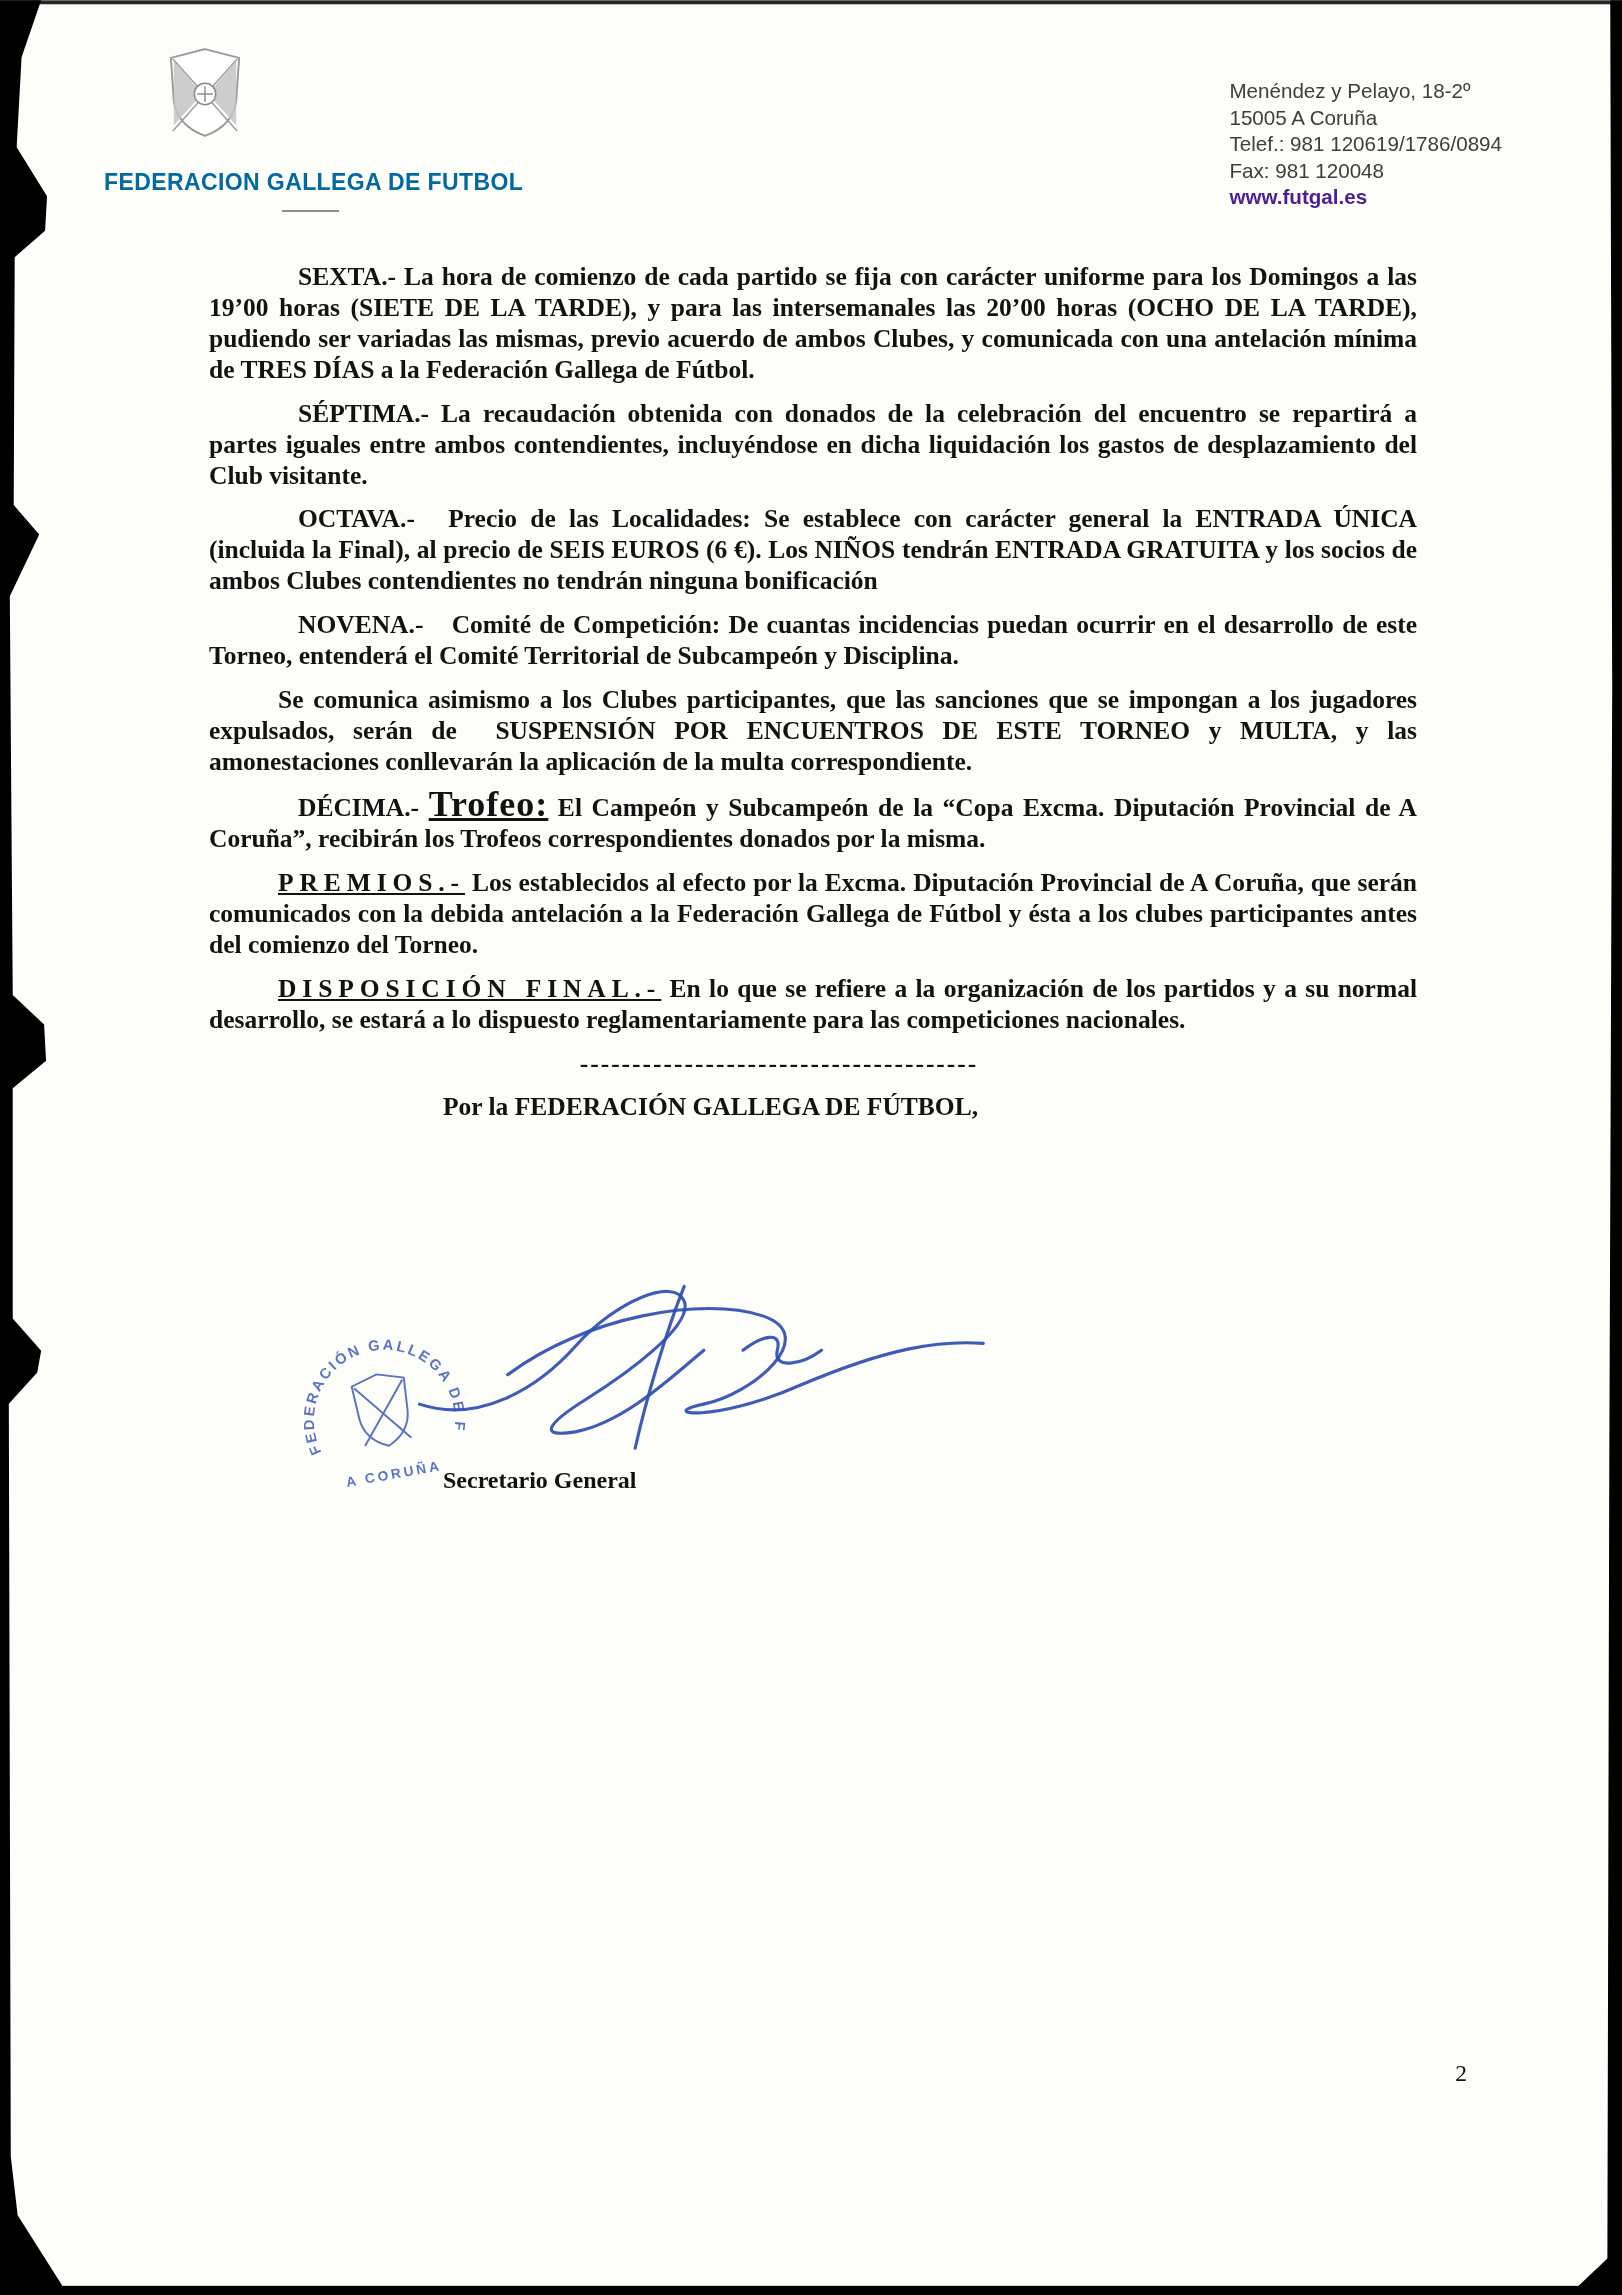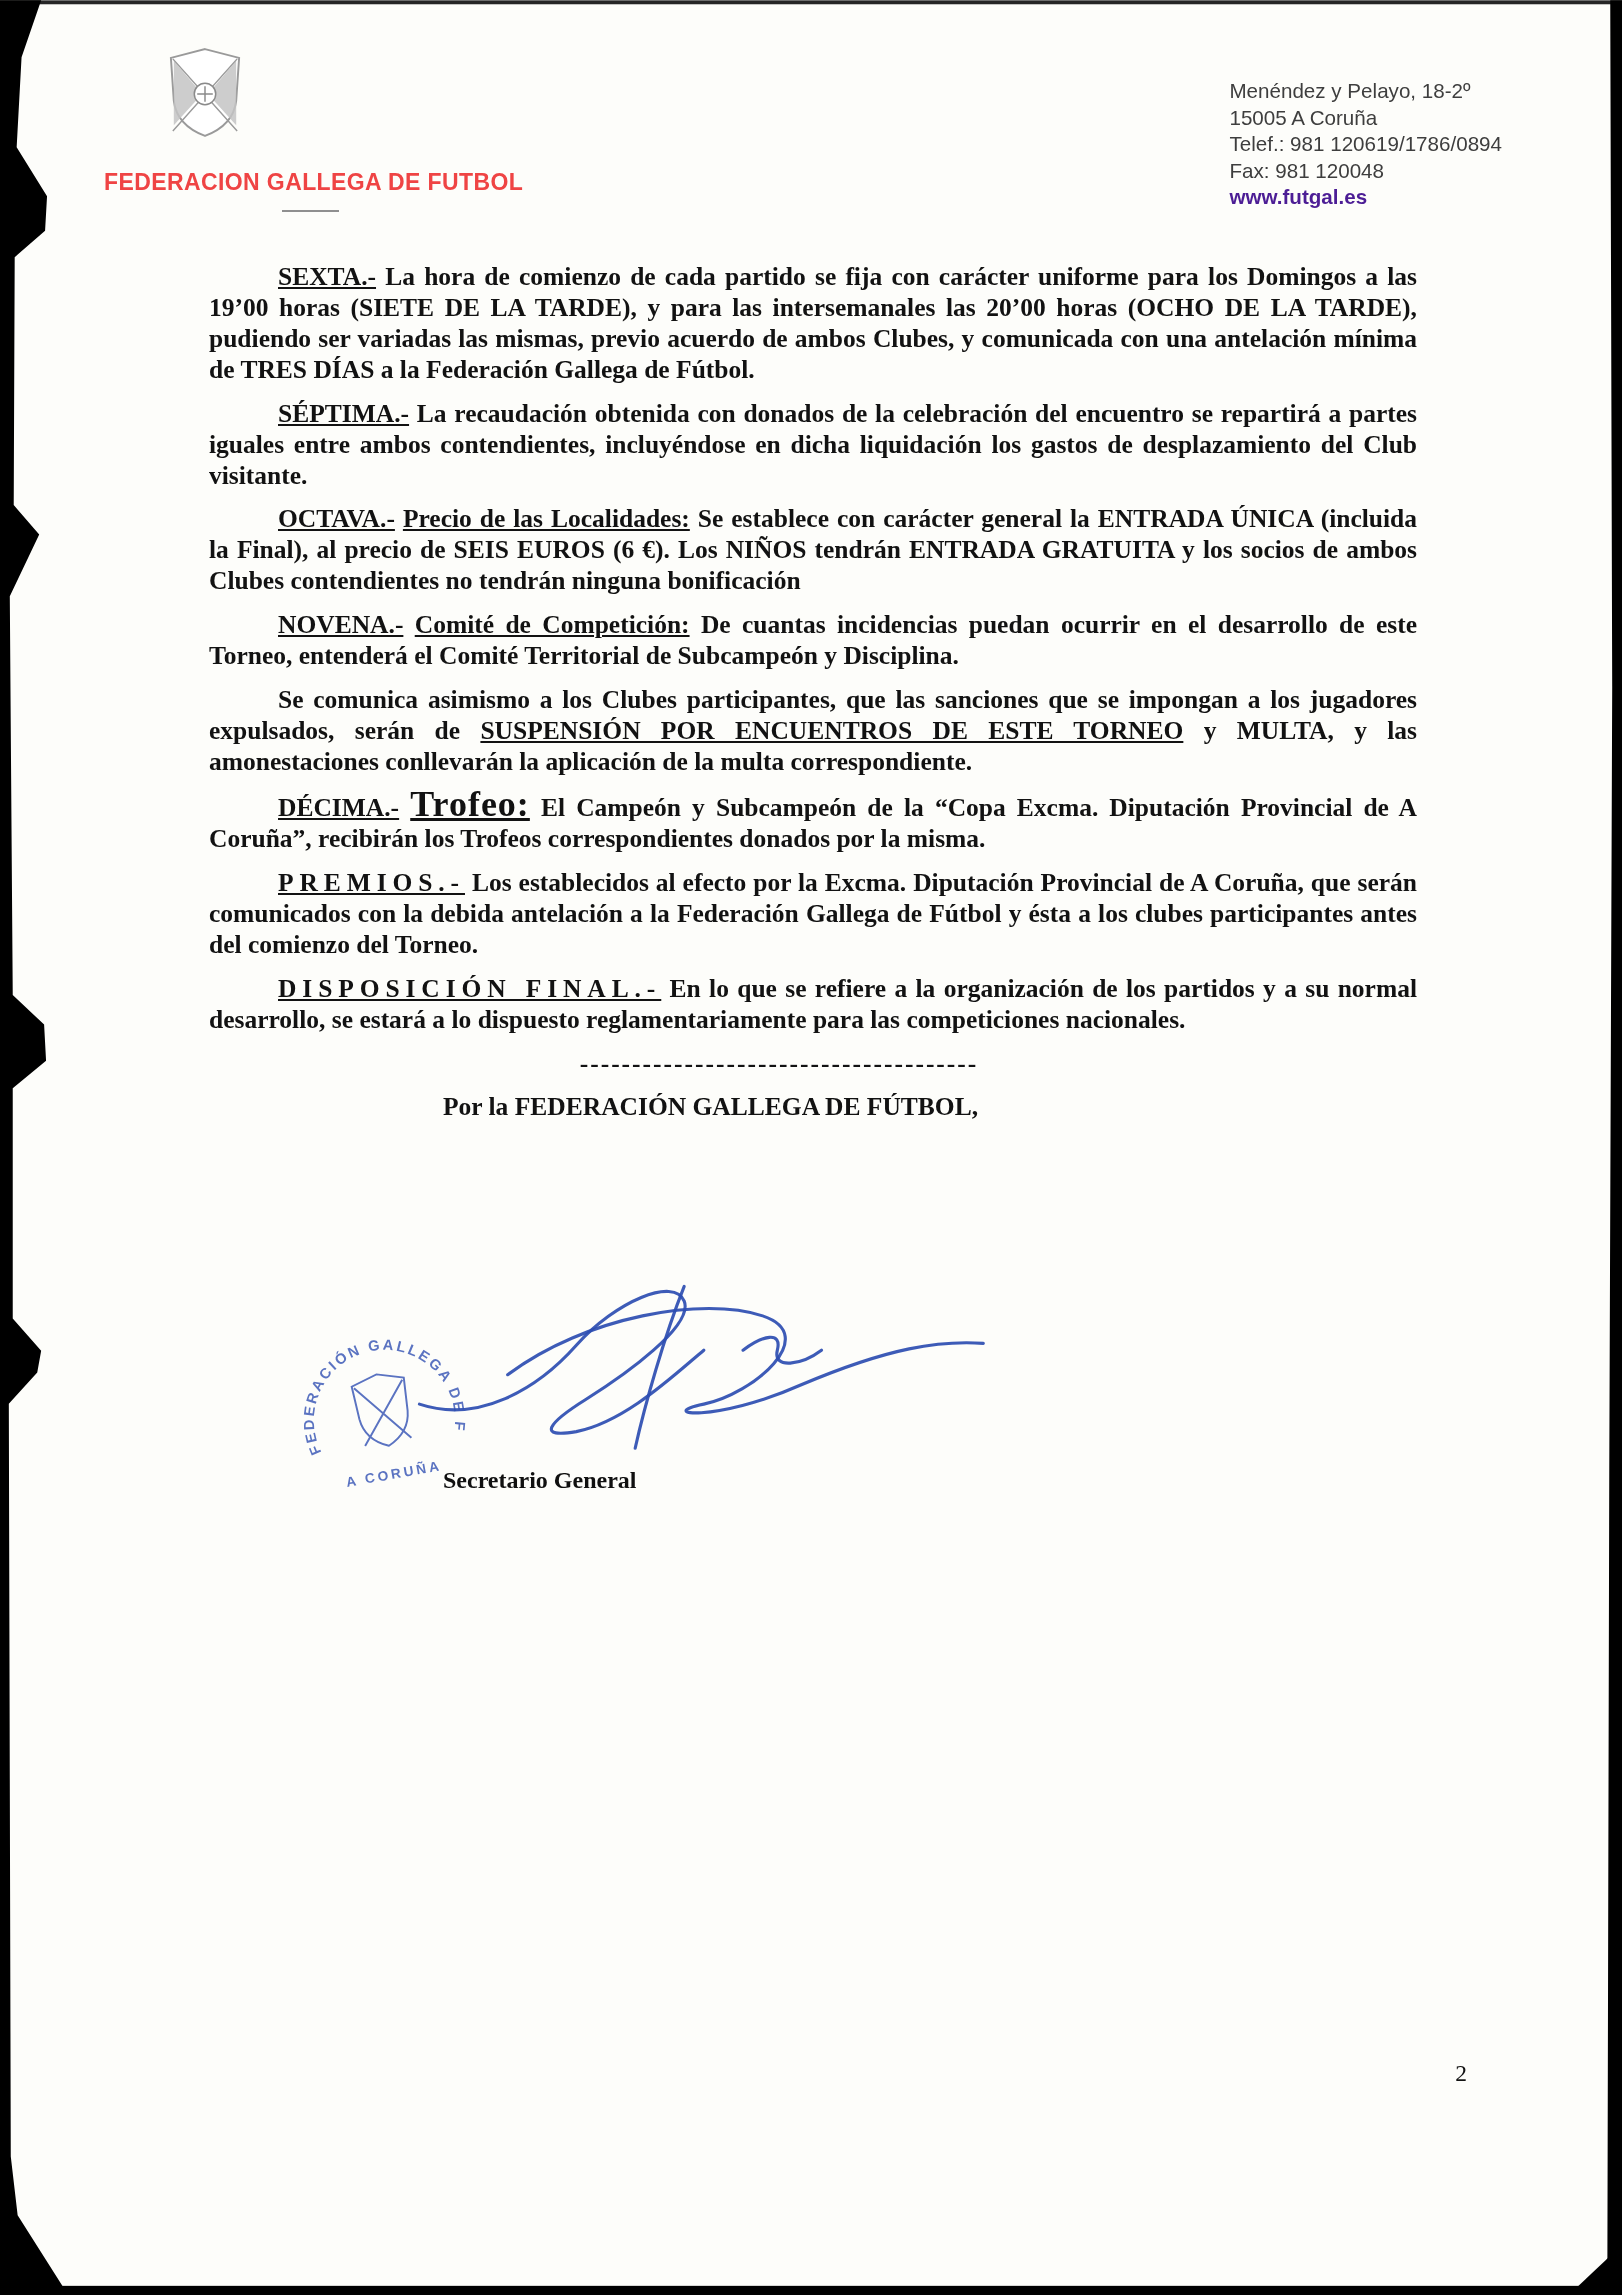--- a/index.html
+++ b/index.html
@@ -5,37 +5,37 @@
   html,body{margin:0;padding:0;background:#2a2a2a;}
   .page{
     position:relative;width:1622px;height:2296px;background:#fdfdfa;
     overflow:hidden;font-family:"Liberation Serif",serif;color:#121212;
   }
   
   .logo{position:absolute;left:167px;top:45px;}
   .org-name{
     position:absolute;left:104px;top:169px;
     font-family:"Liberation Sans",sans-serif;font-weight:bold;
-    font-size:23px;letter-spacing:0.4px;color:#ef4444;
+    font-size:23px;letter-spacing:0.4px;color:#0369a1;
   }
   .org-rule{position:absolute;left:282px;top:210px;width:57px;height:2px;background:#8f8f8f;}
   .address{
     position:absolute;right:120px;top:78px;text-align:left;
     font-family:"Liberation Sans",sans-serif;font-size:20.6px;line-height:26.5px;color:#3e3e3e;
   }
   .address .site{font-weight:bold;color:#4c1d95;}
   
   .doc-body{
     position:absolute;left:209px;top:261px;width:1208px;
     font-size:25.5px;line-height:31px;text-align:justify;
   }
   p.clause{margin:0 0 12.7px 0;text-indent:69px;}
   .n{font-weight:bold;}
   .b{font-weight:bold;}
-  .bu{font-weight:bold;text-decoration:underline;}
+  .bu{font-weight:bold;margin-left:20px;}
   .bul{font-weight:bold;text-decoration:underline;font-size:36px;letter-spacing:1px;}
   .bus{font-weight:bold;text-decoration:underline;letter-spacing:5.9px;}
   .separator{margin:39px 0 0 0;text-align:center;padding-right:137px;font-weight:bold;letter-spacing:2px;text-indent:0;}
   .closing{margin:39px 0 0 0;text-indent:0;}
   .date-line{margin:25.5px 0 0 0;text-align:center;padding-right:274px;text-indent:0;}
   .por-la{margin:2px 0 0 0;text-align:center;padding-right:274px;text-indent:0;}
   
   .stamp{position:absolute;left:290px;top:1319px;opacity:.85;transform:rotate(-10deg);}
   .stamp text, .stamp textPath{fill:#3f5cb8;font-family:"Liberation Sans",sans-serif;}
   .stamp .shield{stroke:#3f5cb8;fill:none;stroke-width:2;}

